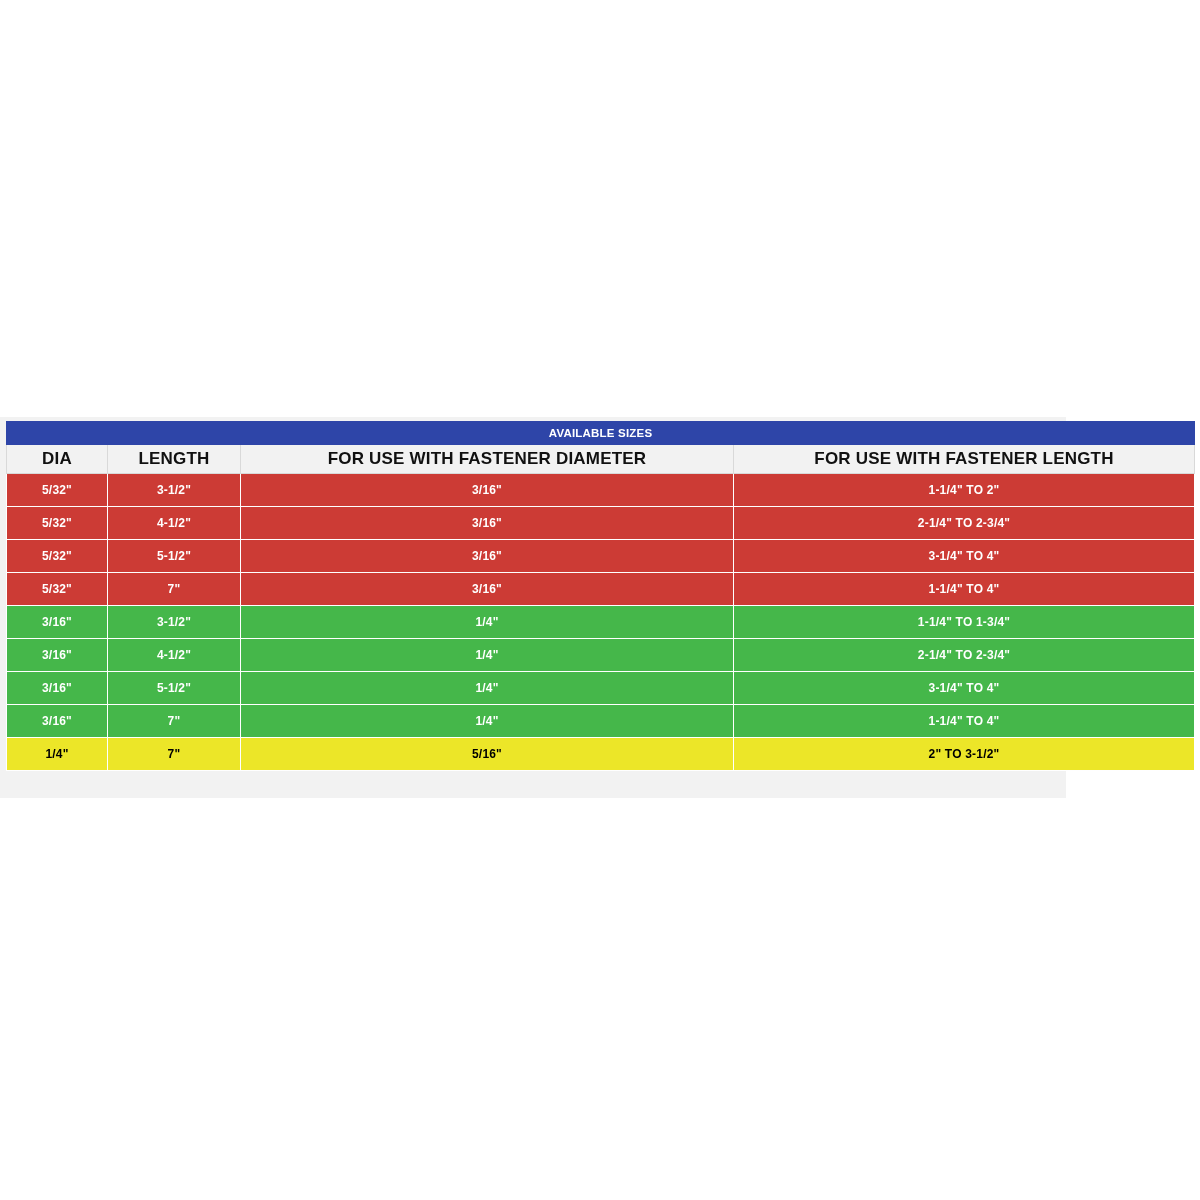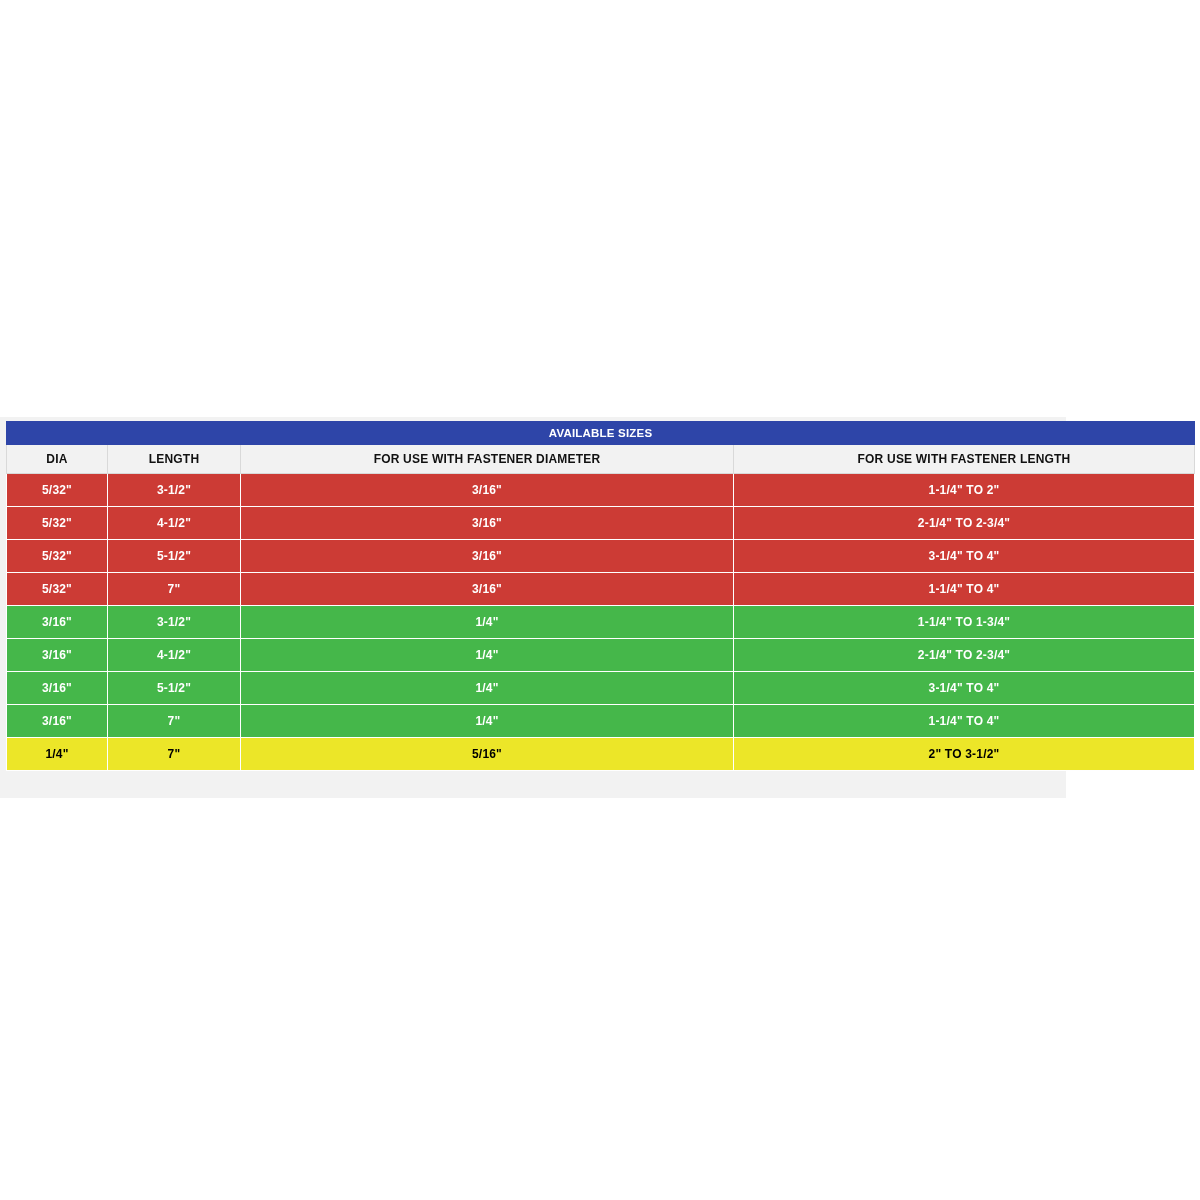--- a/index.html
+++ b/index.html
@@ -53,21 +53,21 @@
     font-size: 11.5px;
     height: 22px;
     line-height: 22px;
     border: 1px solid #2e45a8;
     text-transform: uppercase;
   }
 
   tr.head-row th {
     background: #f2f2f2;
     color: #111111;
-    font-size: 12px;
+    font-size: 17px;
     height: 28px;
     line-height: 28px;
     border: 1px solid #d9d9d9;
     text-transform: uppercase;
   }
 
   tr.data-row td {
     font-size: 12px;
     height: 32px;
     line-height: 32px;

